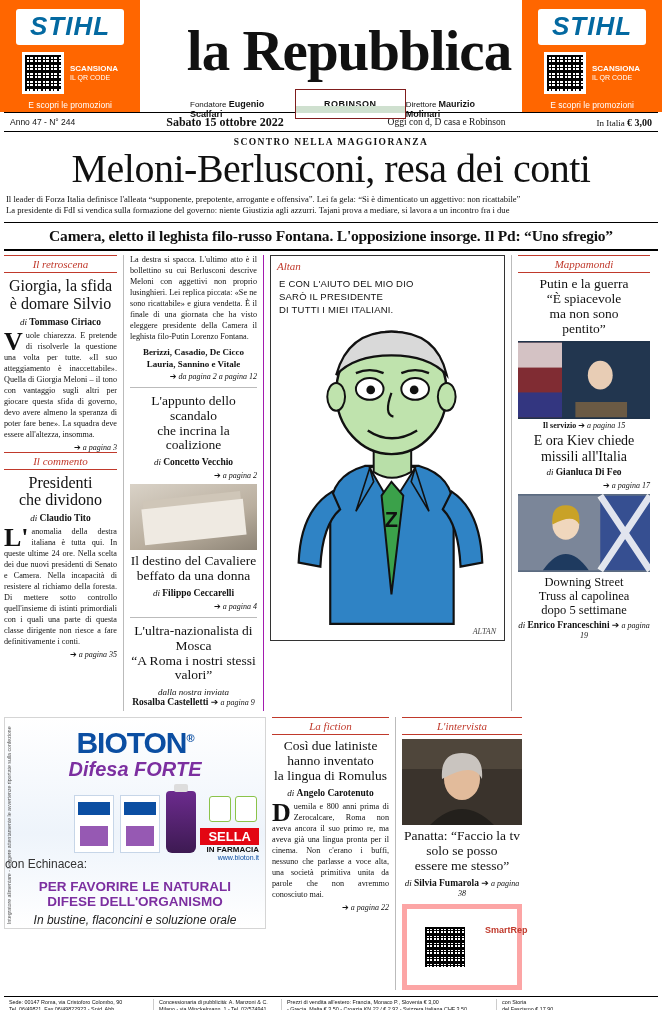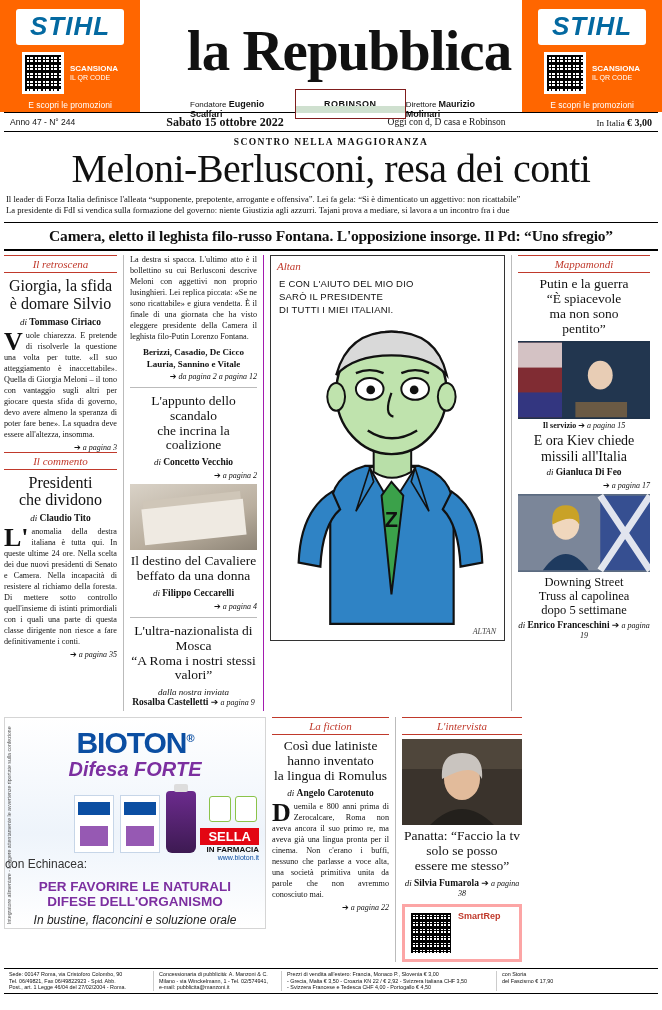--- a/index.html
+++ b/index.html
@@ -170,21 +170,21 @@
   .bio-claim { text-align:center; font-family:"Liberation Sans",sans-serif; color:#7c2fa0; font-weight:bold; font-size:13.5px; line-height:1.12; margin-top:8px; padding:0 8px; }
   .bio-claim .small { display:block; color:#222; font-weight:normal; font-size:12px; font-style:italic; margin-top:4px; }
   .bio-ech { text-align:left; font-family:"Liberation Sans",sans-serif; font-size:12px; color:#333; margin-top:4px; }
   .bio-side { position:absolute; left:1px; top:0; bottom:0; width:13px; font-size:5.2px; writing-mode:vertical-rl; transform:rotate(180deg); color:#555; padding:4px 0; font-family:"Liberation Sans",sans-serif; }
 
   .bcol { width:130px; padding:0 6px; border-right:1px solid #bbb; }
   .bcol.last { border-right:none; width:132px; }
   .b-photo { width:100%; height:86px; background:#4a4238; margin:4px 0; position:relative; overflow:hidden; }
 
   .smartrep {
-    margin-top:6px; border:3px solid #fca5a5; padding:4px; display:flex; gap:5px; align-items:flex-start;
+    margin-top:6px; border:5px solid #fca5a5; padding:16px; display:flex; gap:18px; align-items:flex-start;
   }
   .smartrep .sr-title { color:#c0392b; font-family:"Liberation Sans",sans-serif; font-weight:bold; font-size:9px; }
   .sr-text { font-size:7px; line-height:1.3; }
   .sr-qr { width:44px; height:44px; background:#fff;
     background-image:
       linear-gradient(90deg,#000 25%,transparent 25%,transparent 52%,#000 52%,#000 66%,transparent 66%),
       linear-gradient(0deg,#000 20%,transparent 20%,transparent 44%,#000 44%,#000 58%,transparent 58%,transparent 78%,#000 78%);
     background-size:7px 7px,7px 7px; border:2px solid #fff; flex:none;
   }
 

